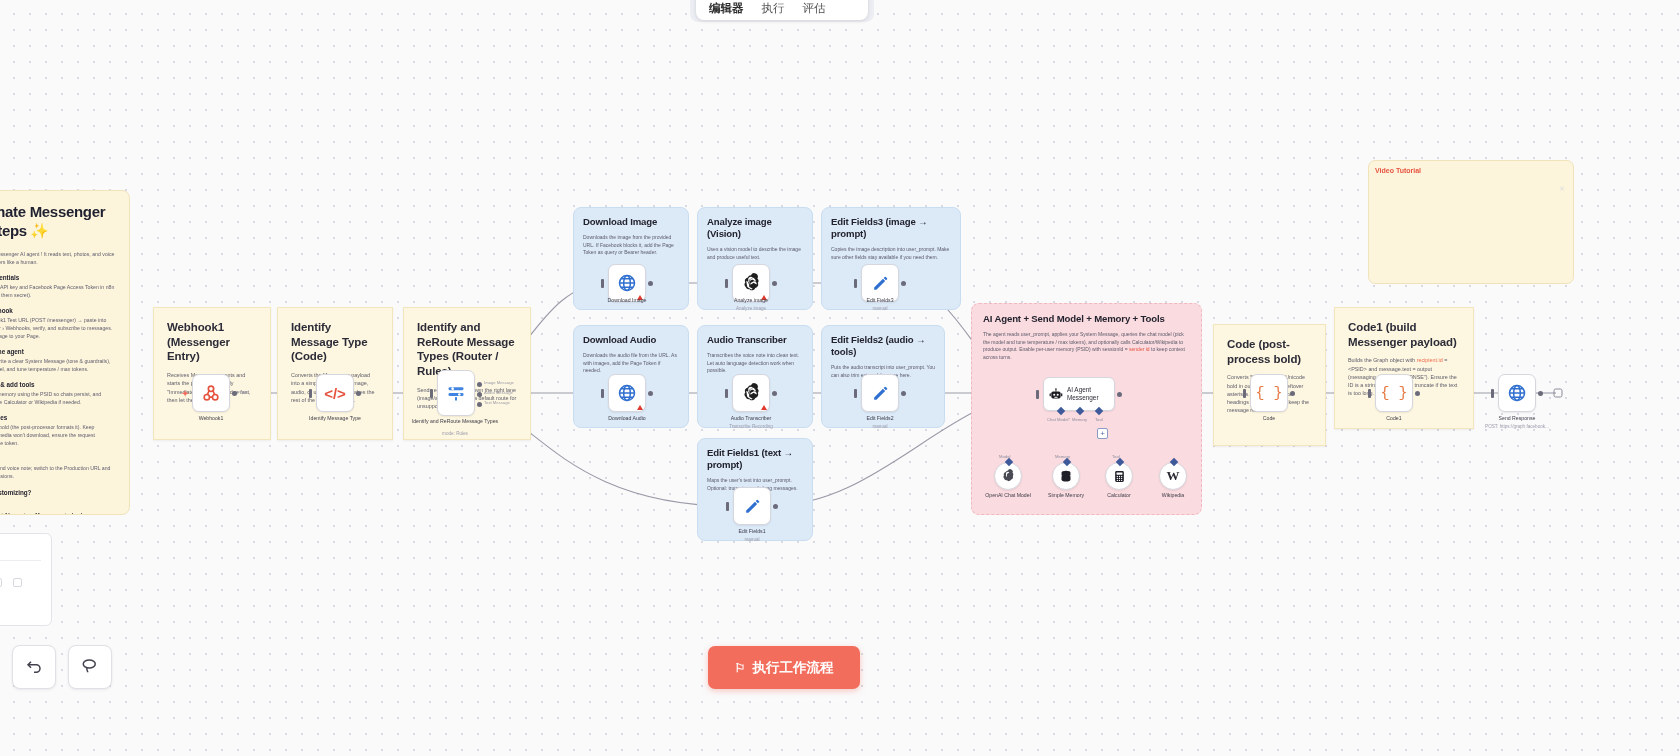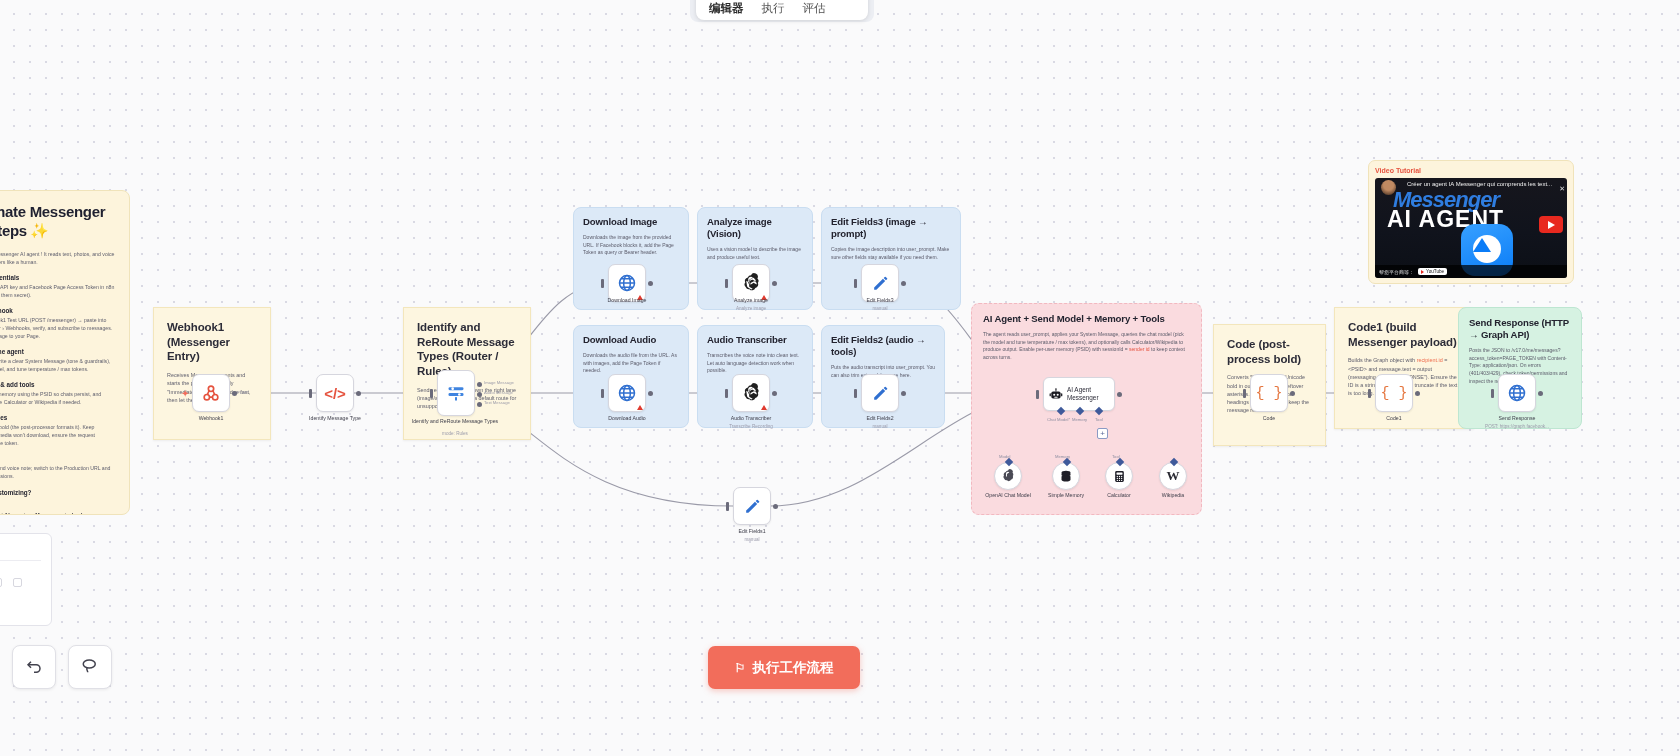--- a/index.html
+++ b/index.html
@@ -306,20 +306,24 @@
       <circle cx="17" cy="17" r="3.2" fill="none" stroke="#e5533f" stroke-width="2"></circle>
       <circle cx="12" cy="7" r="3.2" fill="none" stroke="#e5533f" stroke-width="2"></circle>
       <path d="M9.6 9.6 7.6 14M14.4 9.6l2 4.4M10 17h4" stroke="#e5533f" stroke-width="2" fill="none"></path>
     </svg>
     <div class="port r"></div>
     <span class="plabel" style="left:44px; top:15px">POST</span>
   </div>
   <div class="node-label" style="left:156px; top:415px">Webhook1</div>
   <div style="position:absolute; left:181px; top:388px; color:#f26d5b; font-size:10px;">✦</div>
 
+  <div class="note yellow" style="left:277px; top:307px; width:116px; height:133px;">
+    <div class="note-title">Identify Message Type (Code)</div>
+    <div class="note-body">Converts the Messenger payload into a simple shape: text, image, audio, or unknown. This makes the rest of the flow predictable.</div>
+  </div>
   <div class="node" style="left:316px; top:374px">
     <span style="color:#e5533f; font-size:15px; font-weight:bold;">&lt;/&gt;</span>
     <div class="port l"></div>
     <div class="port r"></div>
   </div>
   <div class="node-label" style="left:280px; top:415px">Identify Message Type</div>
 
   <div class="note yellow" style="left:403px; top:307px; width:128px; height:133px;">
     <div class="note-title">Identify and ReRoute Message Types (Router / Rules)</div>
     <div class="note-body">Sends each message down the right lane (image/audio/text). Add a default route for unsupported formats.</div>
@@ -426,20 +430,24 @@
   <div class="node" style="left:861px; top:374px">
     <svg width="19" height="19" viewBox="0 0 24 24" fill="#2f6fd0">
       <path d="M4 17.2V20h2.8L17.9 8.9l-2.8-2.8L4 17.2zM20.3 6.6a.9.9 0 0 0 0-1.3l-1.6-1.6a.9.9 0 0 0-1.3 0L16 5.1l2.8 2.8 1.5-1.3z"></path>
     </svg>
     <div class="port l"></div>
     <div class="port r"></div>
   </div>
   <div class="node-label" style="left:825px; top:415px">Edit Fields2</div>
   <div class="node-label node-sub" style="left:825px; top:424px">manual</div>
 
+  <div class="zone blue" style="left:697px; top:438px; width:116px; height:103px; padding:8px 9px;">
+    <div class="zone-title">Edit Fields1 (text → prompt)</div>
+    <div class="zone-body">Maps the user's text into user_prompt. Optional: truncate overly long messages.</div>
+  </div>
   <div class="node" style="left:733px; top:487px">
     <svg width="19" height="19" viewBox="0 0 24 24" fill="#2f6fd0">
       <path d="M4 17.2V20h2.8L17.9 8.9l-2.8-2.8L4 17.2zM20.3 6.6a.9.9 0 0 0 0-1.3l-1.6-1.6a.9.9 0 0 0-1.3 0L16 5.1l2.8 2.8 1.5-1.3z"></path>
     </svg>
     <div class="port l"></div>
     <div class="port r"></div>
   </div>
   <div class="node-label" style="left:697px; top:528px">Edit Fields1</div>
   <div class="node-label node-sub" style="left:697px; top:537px">manual</div>
 
@@ -536,54 +544,34 @@
     <div class="note-title">Code1 (build Messenger payload)</div>
     <div class="note-body"><span>Builds the Graph object with </span><span class="hl">recipient.id</span><span> = &lt;PSID&gt; and message.text = output (messaging_type: "RESPONSE"). Ensure the ID is a string and gracefully truncate if the text is too long.</span></div>
   </div>
   <div class="node" style="left:1375px; top:374px">
     <span style="color:#e5763f; font-size:15px; font-family:'Liberation Mono', monospace;">{ }</span>
     <div class="port l"></div>
     <div class="port r"></div>
   </div>
   <div class="node-label" style="left:1339px; top:415px">Code1</div>
 
-  <div class="zone green" style="left:1458px; top:307px; width:124px; height:122px; padding:9px 10px;">
-    <div class="zone-title">Send Response (HTTP → Graph API)</div>
-    <div class="zone-body">Posts the JSON to /v17.0/me/messages?access_token=PAGE_TOKEN with Content-Type: application/json. On errors (401/403/429), check token/permissions and inspect the node logs.</div>
-  </div>
   <div class="node" style="left:1498px; top:374px">
     <svg width="20" height="20" viewBox="0 0 24 24" fill="none" stroke="#2f6fd0" stroke-width="1.8">
       <circle cx="12" cy="12" r="9"></circle>
         <ellipse cx="12" cy="12" rx="4" ry="9"></ellipse>
         <path d="M3 12h18M4.6 7h14.8M4.6 17h14.8"></path>
     </svg>
     <div class="port l"></div>
     <div class="port r"></div>
   </div>
   <div class="node-label" style="left:1462px; top:415px">Send Response</div>
   <div class="node-label node-sub" style="left:1462px; top:424px">POST: https://graph.facebook...</div>
 
   <div id="vidNote">
     <div class="vt">Video Tutorial</div>
-    <div id="vidThumb">
-      <div class="avatar"></div>
-      <div class="subtitle">Créer un agent IA Messenger qui comprends les text...</div>
-      <div class="msgr">Messenger</div>
-      <div class="aiagent">AI AGENT</div>
-      <div class="fbm"></div>
-      <div class="bolt"></div>
-      <div class="ytbtn"></div>
-      <div class="footbar">
-        <span class="ft">帮您平台商等：</span>
-        <span class="ytpill">
-            <span class="tri"></span>
-            <span>YouTube</span>
-          </span>
-      </div>
-    </div>
     <div class="closeX">✕</div>
   </div>
 
   <div id="execBtn">
     <span class="flagicon">⚐</span>
     <span>执行工作流程</span>
   </div>
 
   <div id="topbar-under"></div>
   <div id="topbar">

